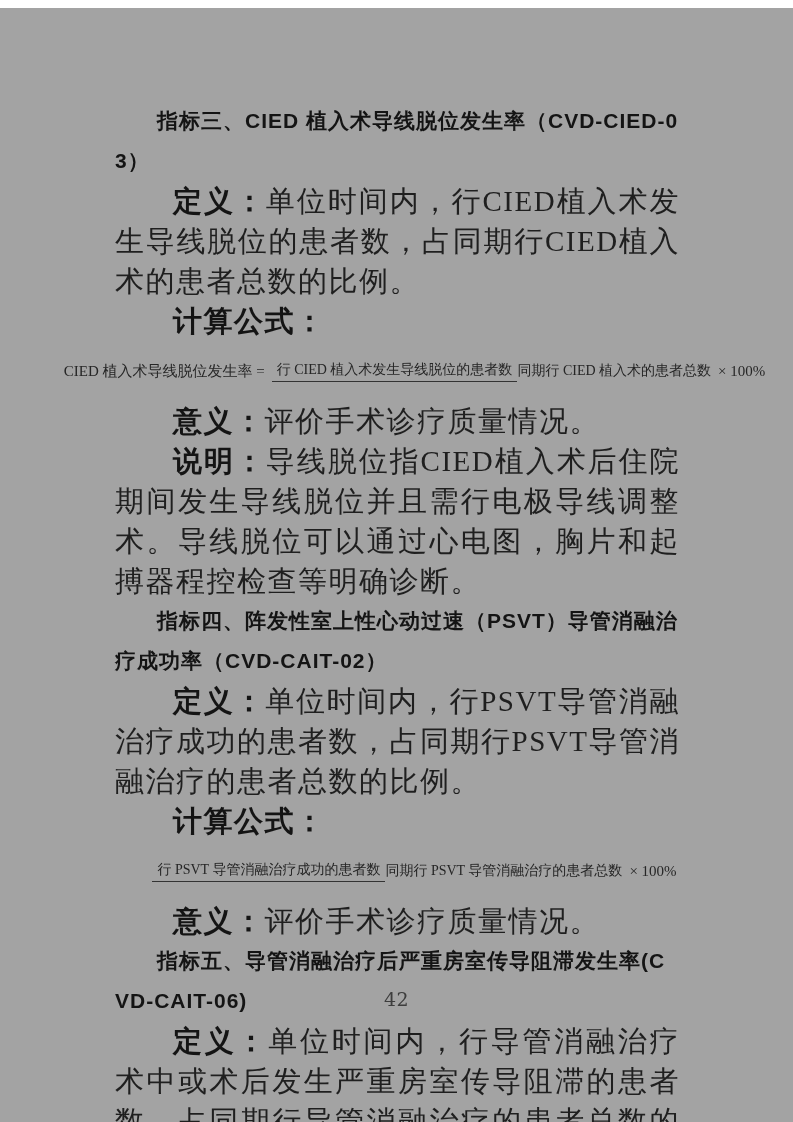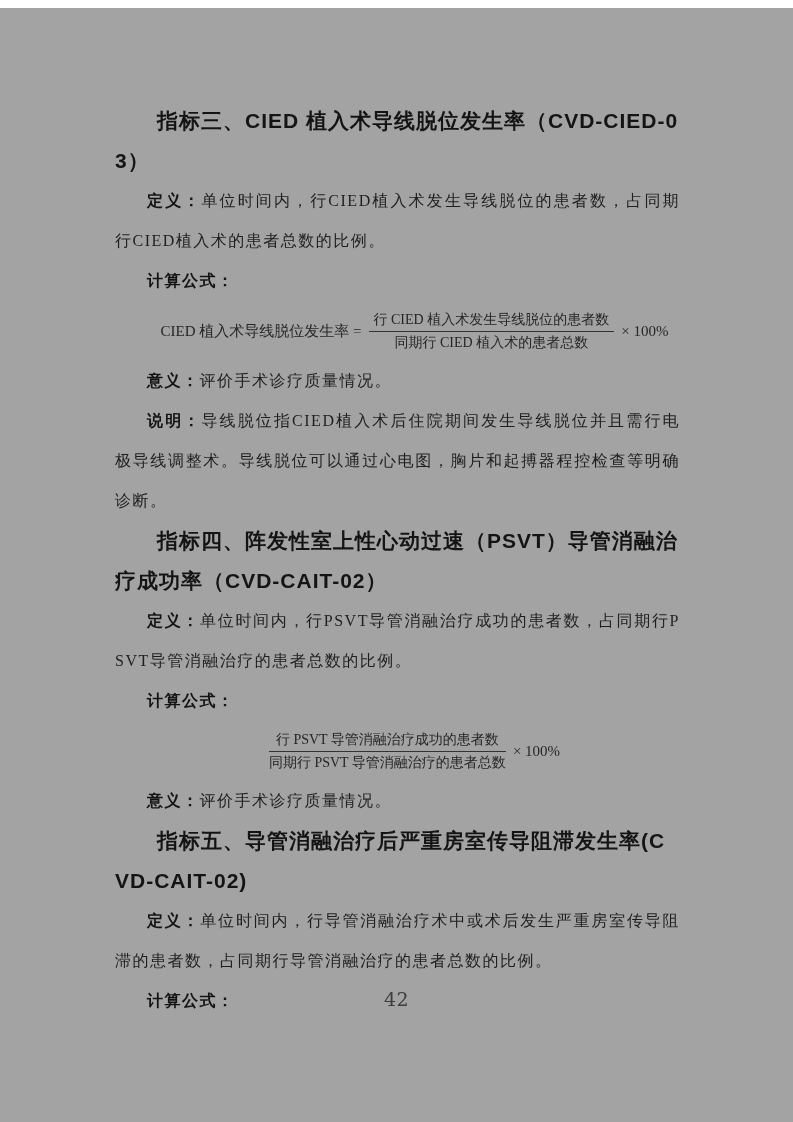--- a/index.html
+++ b/index.html
@@ -18,21 +18,21 @@
     color: #1f1f1f;
   }
   .content {
     position: absolute;
     top: 93px;
     left: 115px;
     width: 565px;
   }
   .para {
     margin: 0;
-    font-size: 16px;
+    font-size: 29px;
     line-height: 40px;
     letter-spacing: 1.5px;
     text-align: justify;
     text-indent: 2em;
     word-break: break-all;
   }
   .heading {
     margin: 0;
     font-size: 21px;
     line-height: 40px;
@@ -58,21 +58,21 @@
     display: flex;
     align-items: center;
     gap: 7px;
     font-family: "Liberation Serif", "DejaVu Serif", serif;
     font-size: 15px;
     color: #262626;
     white-space: nowrap;
   }
   .fraction {
     display: inline-flex;
-    flex-direction: column;
+    flex-direction: row;
     text-align: center;
     font-size: 14px;
     line-height: 20px;
   }
   .fraction .num {
     padding: 0 5px 1px 5px;
     border-bottom: 1.4px solid #333333;
   }
   .fraction .den {
     padding-top: 1px;
@@ -127,21 +127,21 @@
         <span class="fraction">
           <span class="num">行 PSVT 导管消融治疗成功的患者数</span>
           <span class="den">同期行 PSVT 导管消融治疗的患者总数</span>
         </span>
         <span>× 100%</span>
       </div>
     </div>
 
     <p class="para"><span class="label">意义：</span><span>评价手术诊疗质量情况。</span></p>
 
-    <p class="heading">指标五、导管消融治疗后严重房室传导阻滞发生率(CVD-CAIT-02)</p>
+    <p class="heading">指标五、导管消融治疗后严重房室传导阻滞发生率(CVD-CAIT-06)</p>
 
     <p class="para"><span class="label">定义：</span><span>单位时间内，行导管消融治疗术中或术后发生严重房室传导阻滞的患者数，占同期行导管消融治疗的患者总数的比例。</span></p>
 
     <p class="para"><span class="label">计算公式：</span></p>
 
   </div>
 
   <div class="page-number">42</div>
 </div>
 

